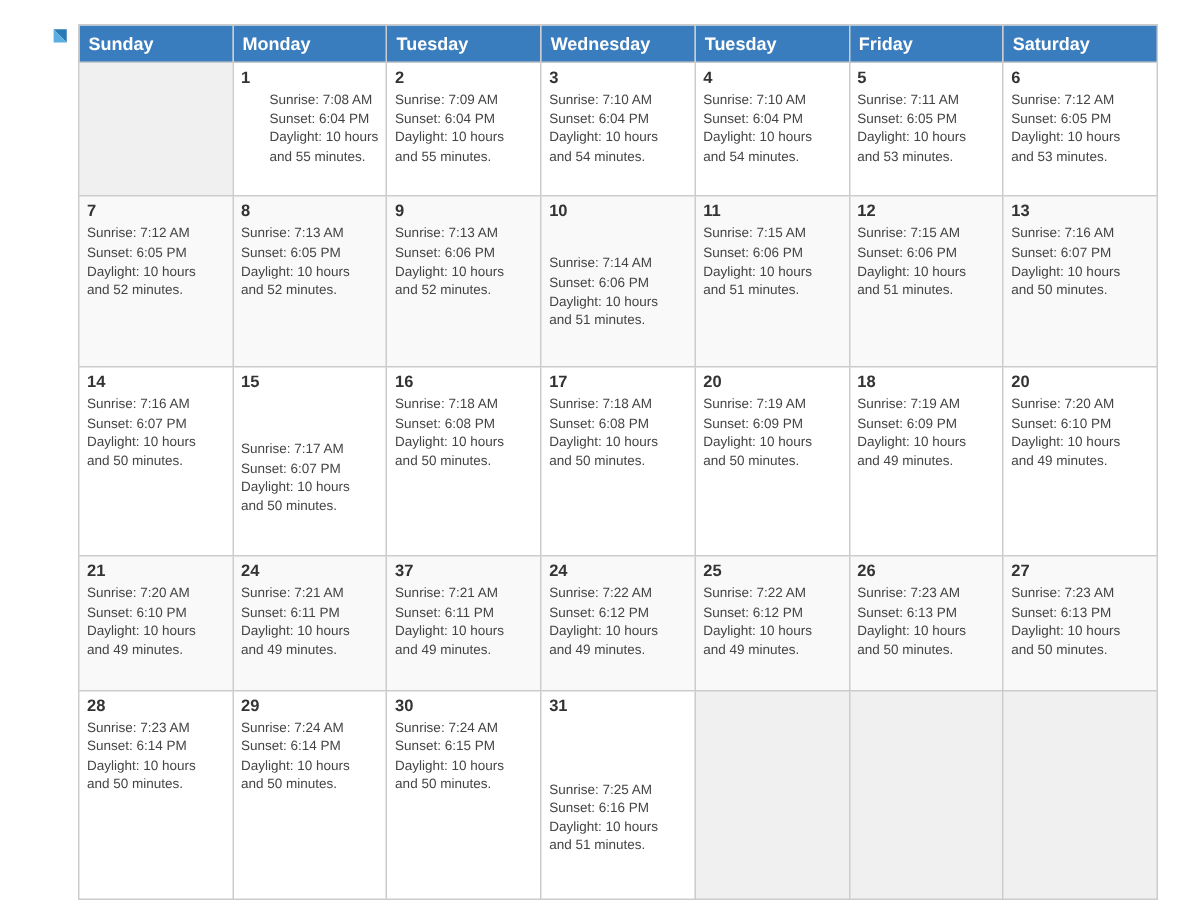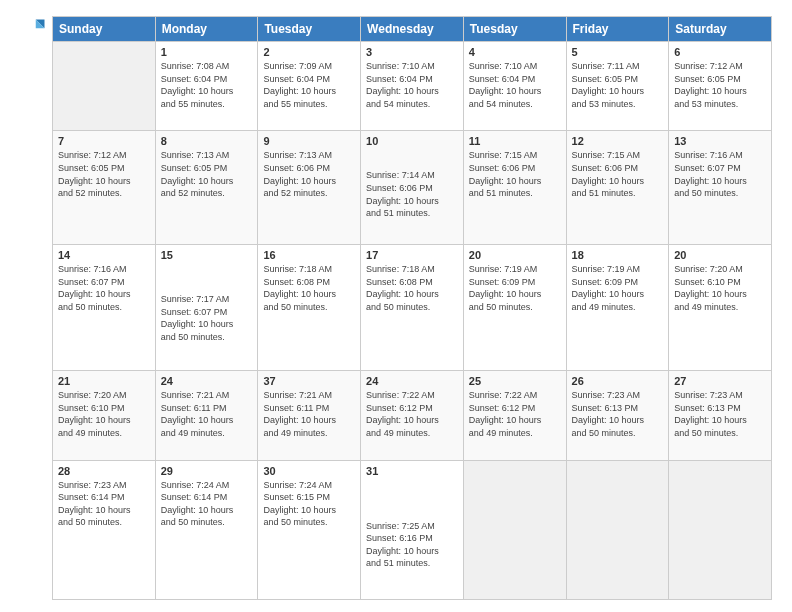--- a/index.html
+++ b/index.html
@@ -133,21 +133,21 @@
           <th>Tuesday</th>
           <th>Friday</th>
           <th>Saturday</th>
         </tr>
     </thead>
     <tbody id="calendar-body">
     <tr>
           <td class="empty-cell"></td>
           <td>
             <div class="day-number">1</div>
-            <div class="day-info" style="white-space: pre-line;">Sunrise: 7:08 AM
+            <div class="day-info" style="white-space: pre-line; margin-left: 19px;">Sunrise: 7:08 AM
 Sunset: 6:04 PM
 Daylight: 10 hours
 and 55 minutes.</div>
           </td>
           <td>
             <div class="day-number">2</div>
             <div class="day-info" style="white-space: pre-line;">Sunrise: 7:09 AM
 Sunset: 6:04 PM
 Daylight: 10 hours
 and 55 minutes.</div>

